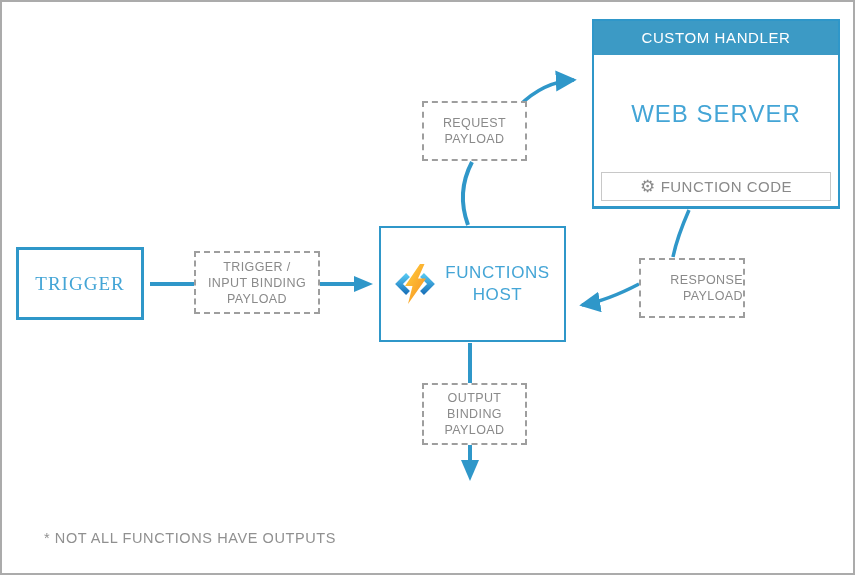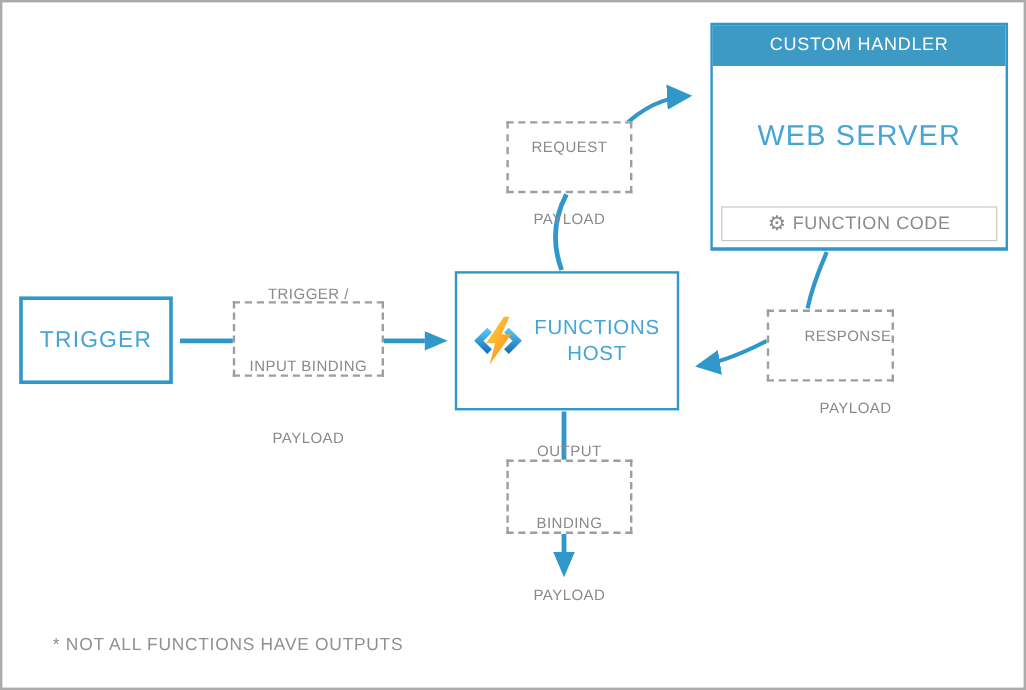--- a/index.html
+++ b/index.html
@@ -33,33 +33,33 @@
     background: #ffffff;
   }
   .solid-box {
     border: 3px solid #2F97C9;
   }
   .blue-label {
     color: #44A5D6;
     font-size: 19px;
     letter-spacing: 1px;
     font-weight: 400;
+    font-family: Liberation Serif, serif;
   }
   .dashed-box {
     border: 2px dashed #9E9E9E;
     flex-direction: column;
   }
   .dashed-box .line {
     color: #8A8A8A;
     font-size: 12.5px;
     line-height: 16px;
     letter-spacing: 0.4px;
     text-align: center;
     white-space: nowrap;
-    margin-top: 44px;
   }
   .host-box {
     border: 2px solid #2F97C9;
     flex-direction: row;
     gap: 10px;
   }
   .host-label {
     color: #44A5D6;
     font-size: 17px;
     line-height: 22px;

